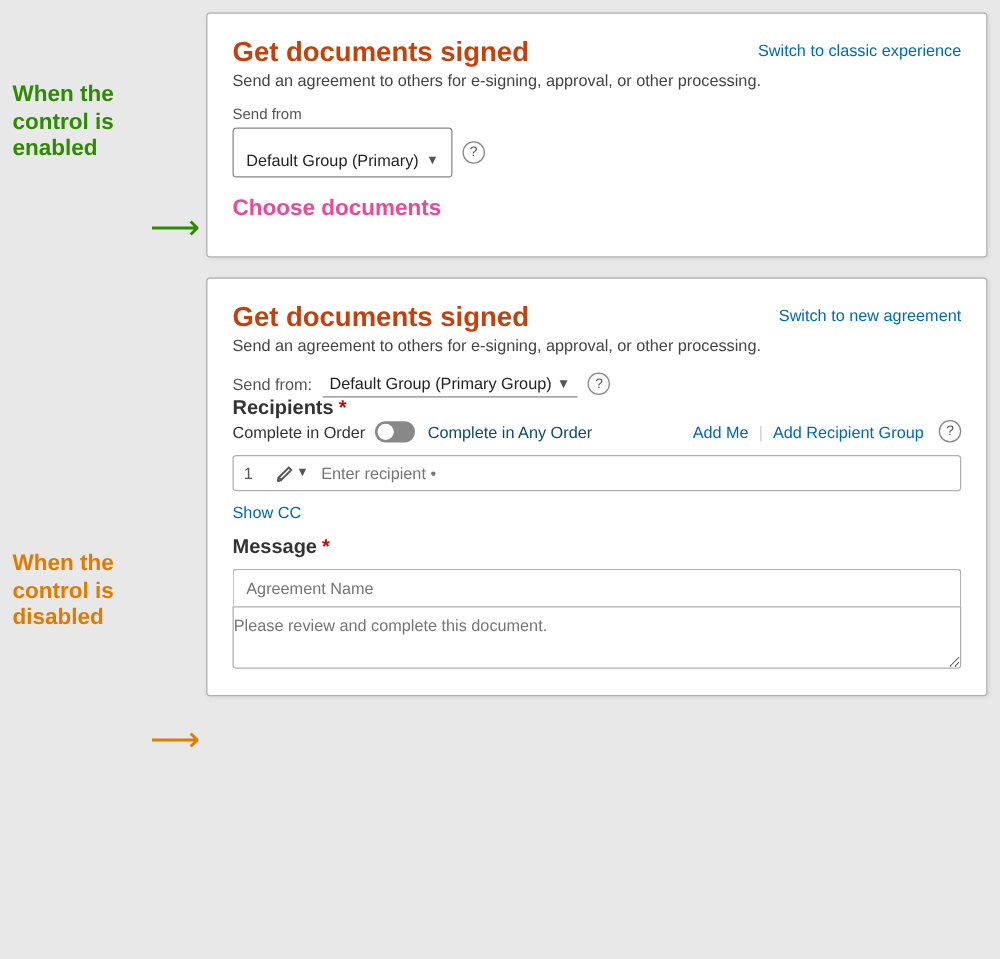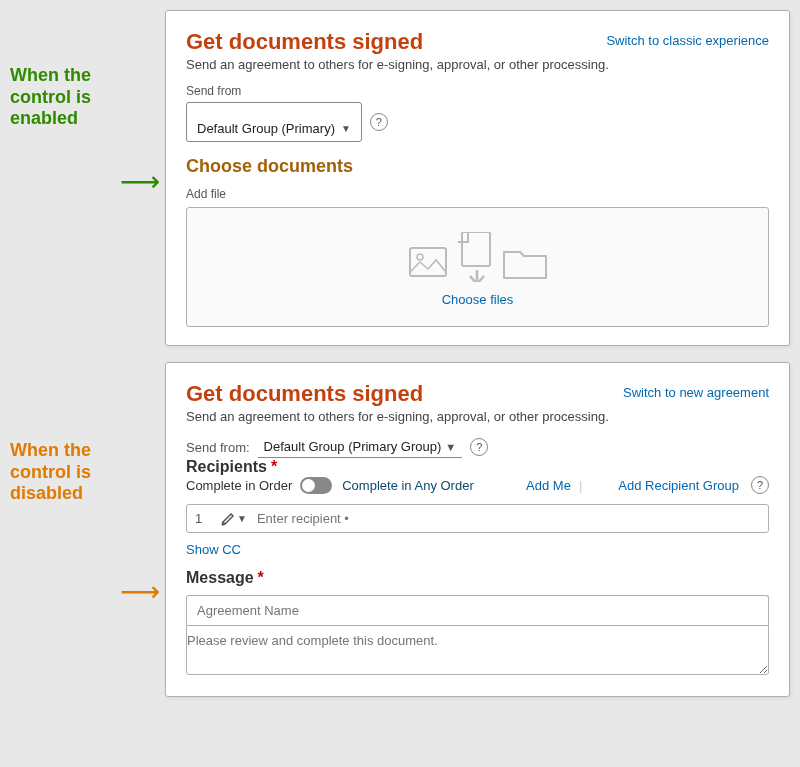--- a/index.html
+++ b/index.html
@@ -123,21 +123,21 @@
       display: flex;
       align-items: center;
       justify-content: center;
       font-size: 11px;
       color: #555;
       cursor: pointer;
     }
     .section-title {
       font-size: 18px;
       font-weight: 600;
-      color: #a16207;
+      color: #ec4899;
       margin-bottom: 10px;
     }
     .add-file-label {
       font-size: 12px;
       color: #555;
       margin-bottom: 6px;
     }
     .file-drop-zone {
       border: 1.5px solid #b0b0b0;
       border-radius: 3px;
@@ -334,44 +334,21 @@
       <div class="field-label">Send from</div>
       <div class="select-wrapper">
         <div class="select-box">
           <span>Default Group (Primary)</span>
           <span class="chevron">▼</span>
         </div>
         <div class="help-icon">?</div>
       </div>
 
       <div class="section-title">Choose documents</div>
-      <div class="add-file-label">Add file</div>
-
-      <div class="file-drop-zone">
-        <div class="file-icons-row">
-
-          <svg width="44" height="38" viewBox="0 0 44 38">
-            <rect x="2" y="4" width="36" height="28" rx="2" fill="none" stroke="#bbb" stroke-width="2"></rect>
-            <circle cx="12" cy="13" r="3" fill="none" stroke="#bbb" stroke-width="1.5"></circle>
-            <polyline points="2,28 12,18 20,25 28,16 38,28" fill="none" stroke="#bbb" stroke-width="1.5"></polyline>
-          </svg>
-
-          <svg width="38" height="50" viewBox="0 0 38 50">
-            <rect x="4" y="0" width="28" height="34" rx="2" ry="2" fill="none" stroke="#bbb" stroke-width="2"></rect>
-            <polyline points="10,0 10,10 0,10" fill="none" stroke="#bbb" stroke-width="2"></polyline>
-            <line x1="19" y1="38" x2="19" y2="52" stroke="#bbb" stroke-width="2.5"></line>
-            <polyline points="12,44 19,52 26,44" fill="none" stroke="#bbb" stroke-width="2.5" stroke-linejoin="round"></polyline>
-          </svg>
-
-          <svg width="46" height="38" viewBox="0 0 46 38">
-            <path d="M2,8 L2,34 L44,34 L44,12 L22,12 L18,8 Z" fill="none" stroke="#bbb" stroke-width="2" stroke-linejoin="round"></path>
-          </svg>
-        </div>
-        <a class="choose-files-link">Choose files</a>
-      </div>
+
     </div>
 
     <div class="panel">
       <div class="panel-header">
         <div class="panel-title">Get documents signed</div>
         <a class="switch-link">Switch to new agreement</a>
       </div>
       <div class="panel-subtitle">Send an agreement to others for e-signing, approval, or other processing.</div>
 
       <div class="send-from-row">
@@ -387,21 +364,21 @@
         <span>Recipients</span>
           <span class="required-star">*</span>
       </div>
 
       <div class="complete-order-row">
         <span style="font-size:13px;color:#333;">Complete in Order</span>
         <div class="toggle-switch"></div>
         <span style="font-size:13px;color:#0c4a6e;margin-left:2px;">Complete in Any Order</span>
         <a class="add-me-link" style="margin-left:auto;color:#0068b1;font-size:13px;text-decoration:none;">Add Me</a>
         <span class="divider-v">|</span>
-        <a class="add-recipient-group-link" style="color:#0068b1;font-size:13px;text-decoration:none;margin-left:28px;">Add Recipient Group</a>
+        <a class="add-recipient-group-link" style="color:#0068b1;font-size:13px;text-decoration:none;">Add Recipient Group</a>
         <div class="help-icon" style="margin-left:4px;">?</div>
       </div>
 
       <div class="recipient-row">
         <span class="recipient-number">1</span>
         <button class="pen-icon-btn">
           <svg width="14" height="14" viewBox="0 0 14 14" fill="none" stroke="#555" stroke-width="1.5">
             <path d="M2,10 L10,2 L12,4 L4,12 Z"></path>
             <line x1="2" y1="10" x2="1" y2="13"></line>
             <line x1="1" y1="13" x2="4" y2="12"></line>

